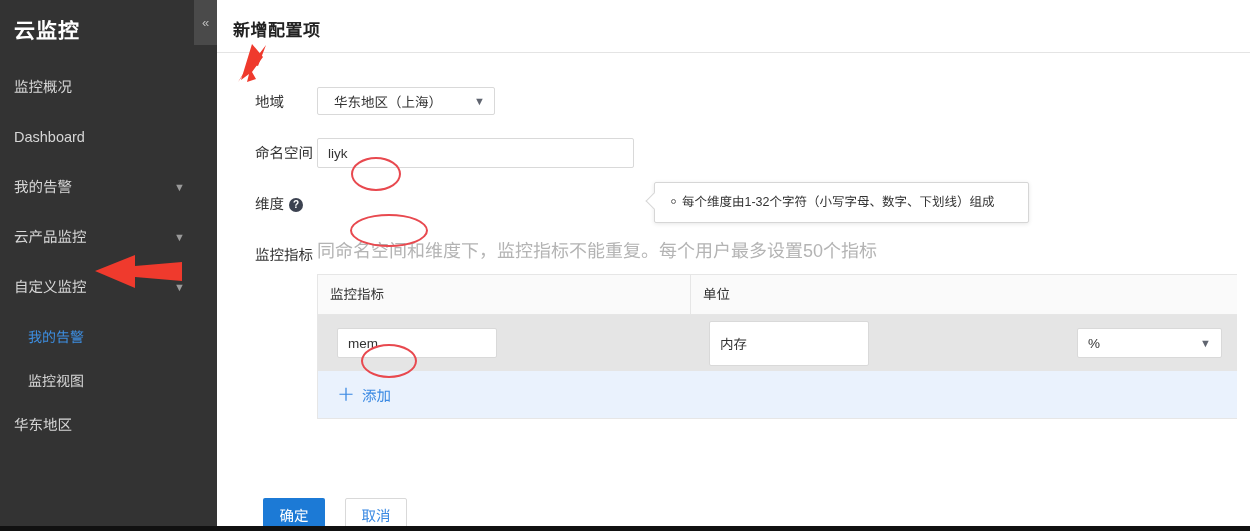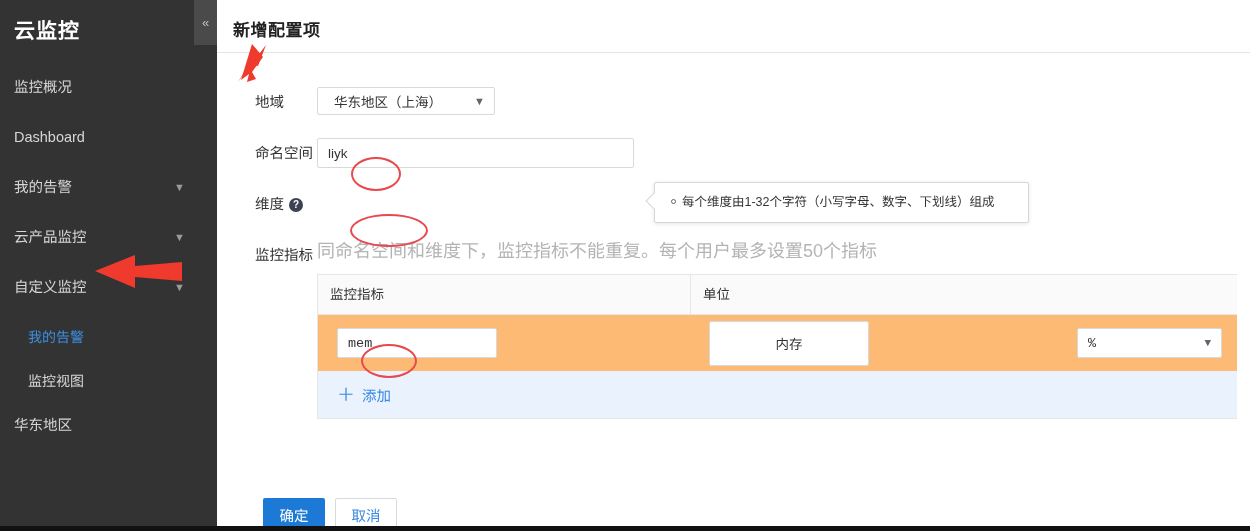--- a/index.html
+++ b/index.html
@@ -144,21 +144,21 @@
     border-radius: 2px;
     background: #ffffff;
     font-size: 13.5px;
     color: #333333;
     padding: 0 10px;
     outline: none;
     font-family: inherit;
   }
   .text-input.focused { border-color: #3a87d8; }
   .text-input.small { width: 160px; height: 30px; }
-  .text-input.mid   { width: 160px; height: 45px; text-align: center; }
+  .text-input.mid   { width: 160px; height: 45px; }
 
   
   .tooltip {
     position: absolute;
     left: 437px;
     top: -7px;
     width: 375px;
     min-height: 40px;
     background: #ffffff;
     border: 1px solid #d6d6d6;
@@ -216,22 +216,21 @@
     padding-left: 12px;
     font-weight: normal;
   }
   .th-1 { width: 372px; flex: 0 0 372px; }
   .th-2 { width: 368px; flex: 0 0 368px; border-left: 1px solid #e6e6e6; }
   .th-3 { width: 180px; flex: 0 0 180px; border-left: 1px solid #e6e6e6; }
   .metrics-table .trow {
     display: flex;
     height: 56px;
     align-items: center;
-    background: #fdba74;
-    font-family: Liberation Mono, monospace;
+    background: #e5e5e5;
   }
   .td-1 { width: 372px; flex: 0 0 372px; padding-left: 19px; }
   .td-2 { width: 368px; flex: 0 0 368px; padding-left: 19px; }
   .td-3 { width: 180px; flex: 0 0 180px; padding-left: 19px; }
   .unit-select {
     width: 145px; height: 30px;
     border: 1px solid #d9d9d9;
     border-radius: 2px;
     background: #ffffff;
     display: flex; align-items: center;
@@ -261,21 +260,21 @@
     color: #3b8ae3;
     font-size: 14.5px;
   }
 
   
   .footer {
     position: absolute;
     left: 46px;
     top: 498px;
     display: flex;
-    gap: 10px;
+    gap: 20px;
   }
   .btn {
     height: 33px;
     min-width: 62px;
     border-radius: 2px;
     font-size: 14.5px;
     display: flex; align-items: center; justify-content: center;
     cursor: pointer;
     padding: 0 14px;
     font-family: inherit;

